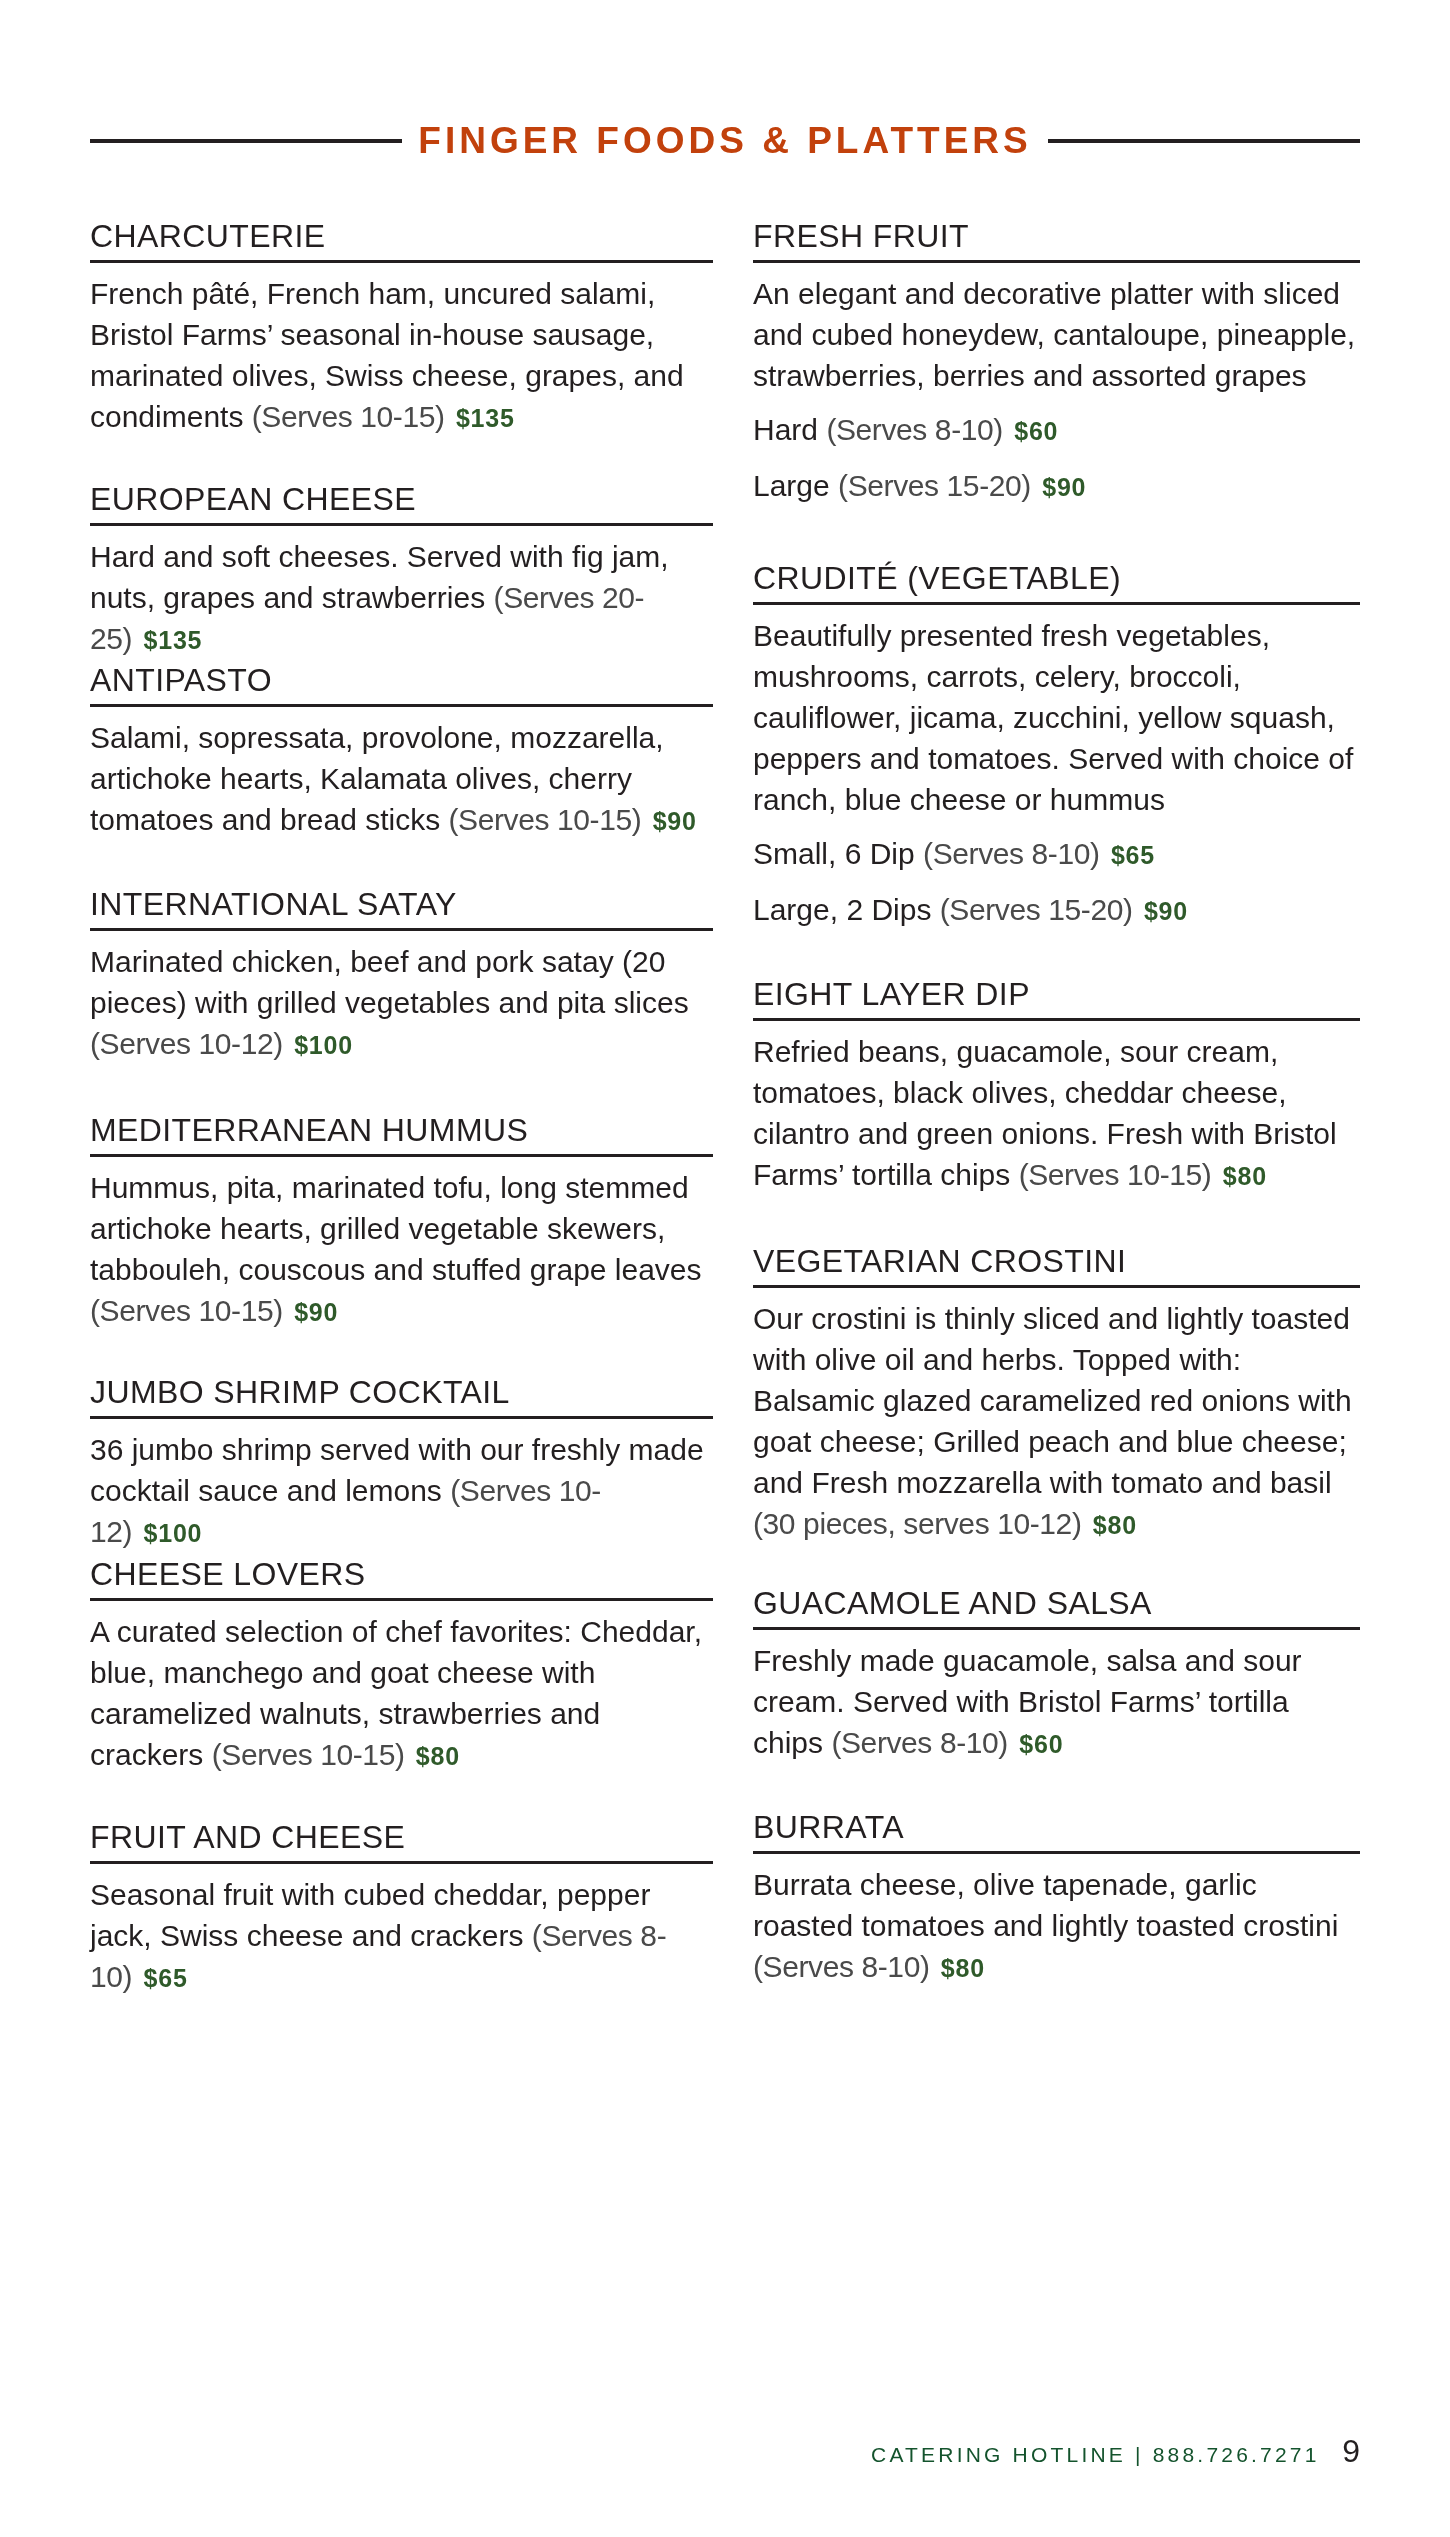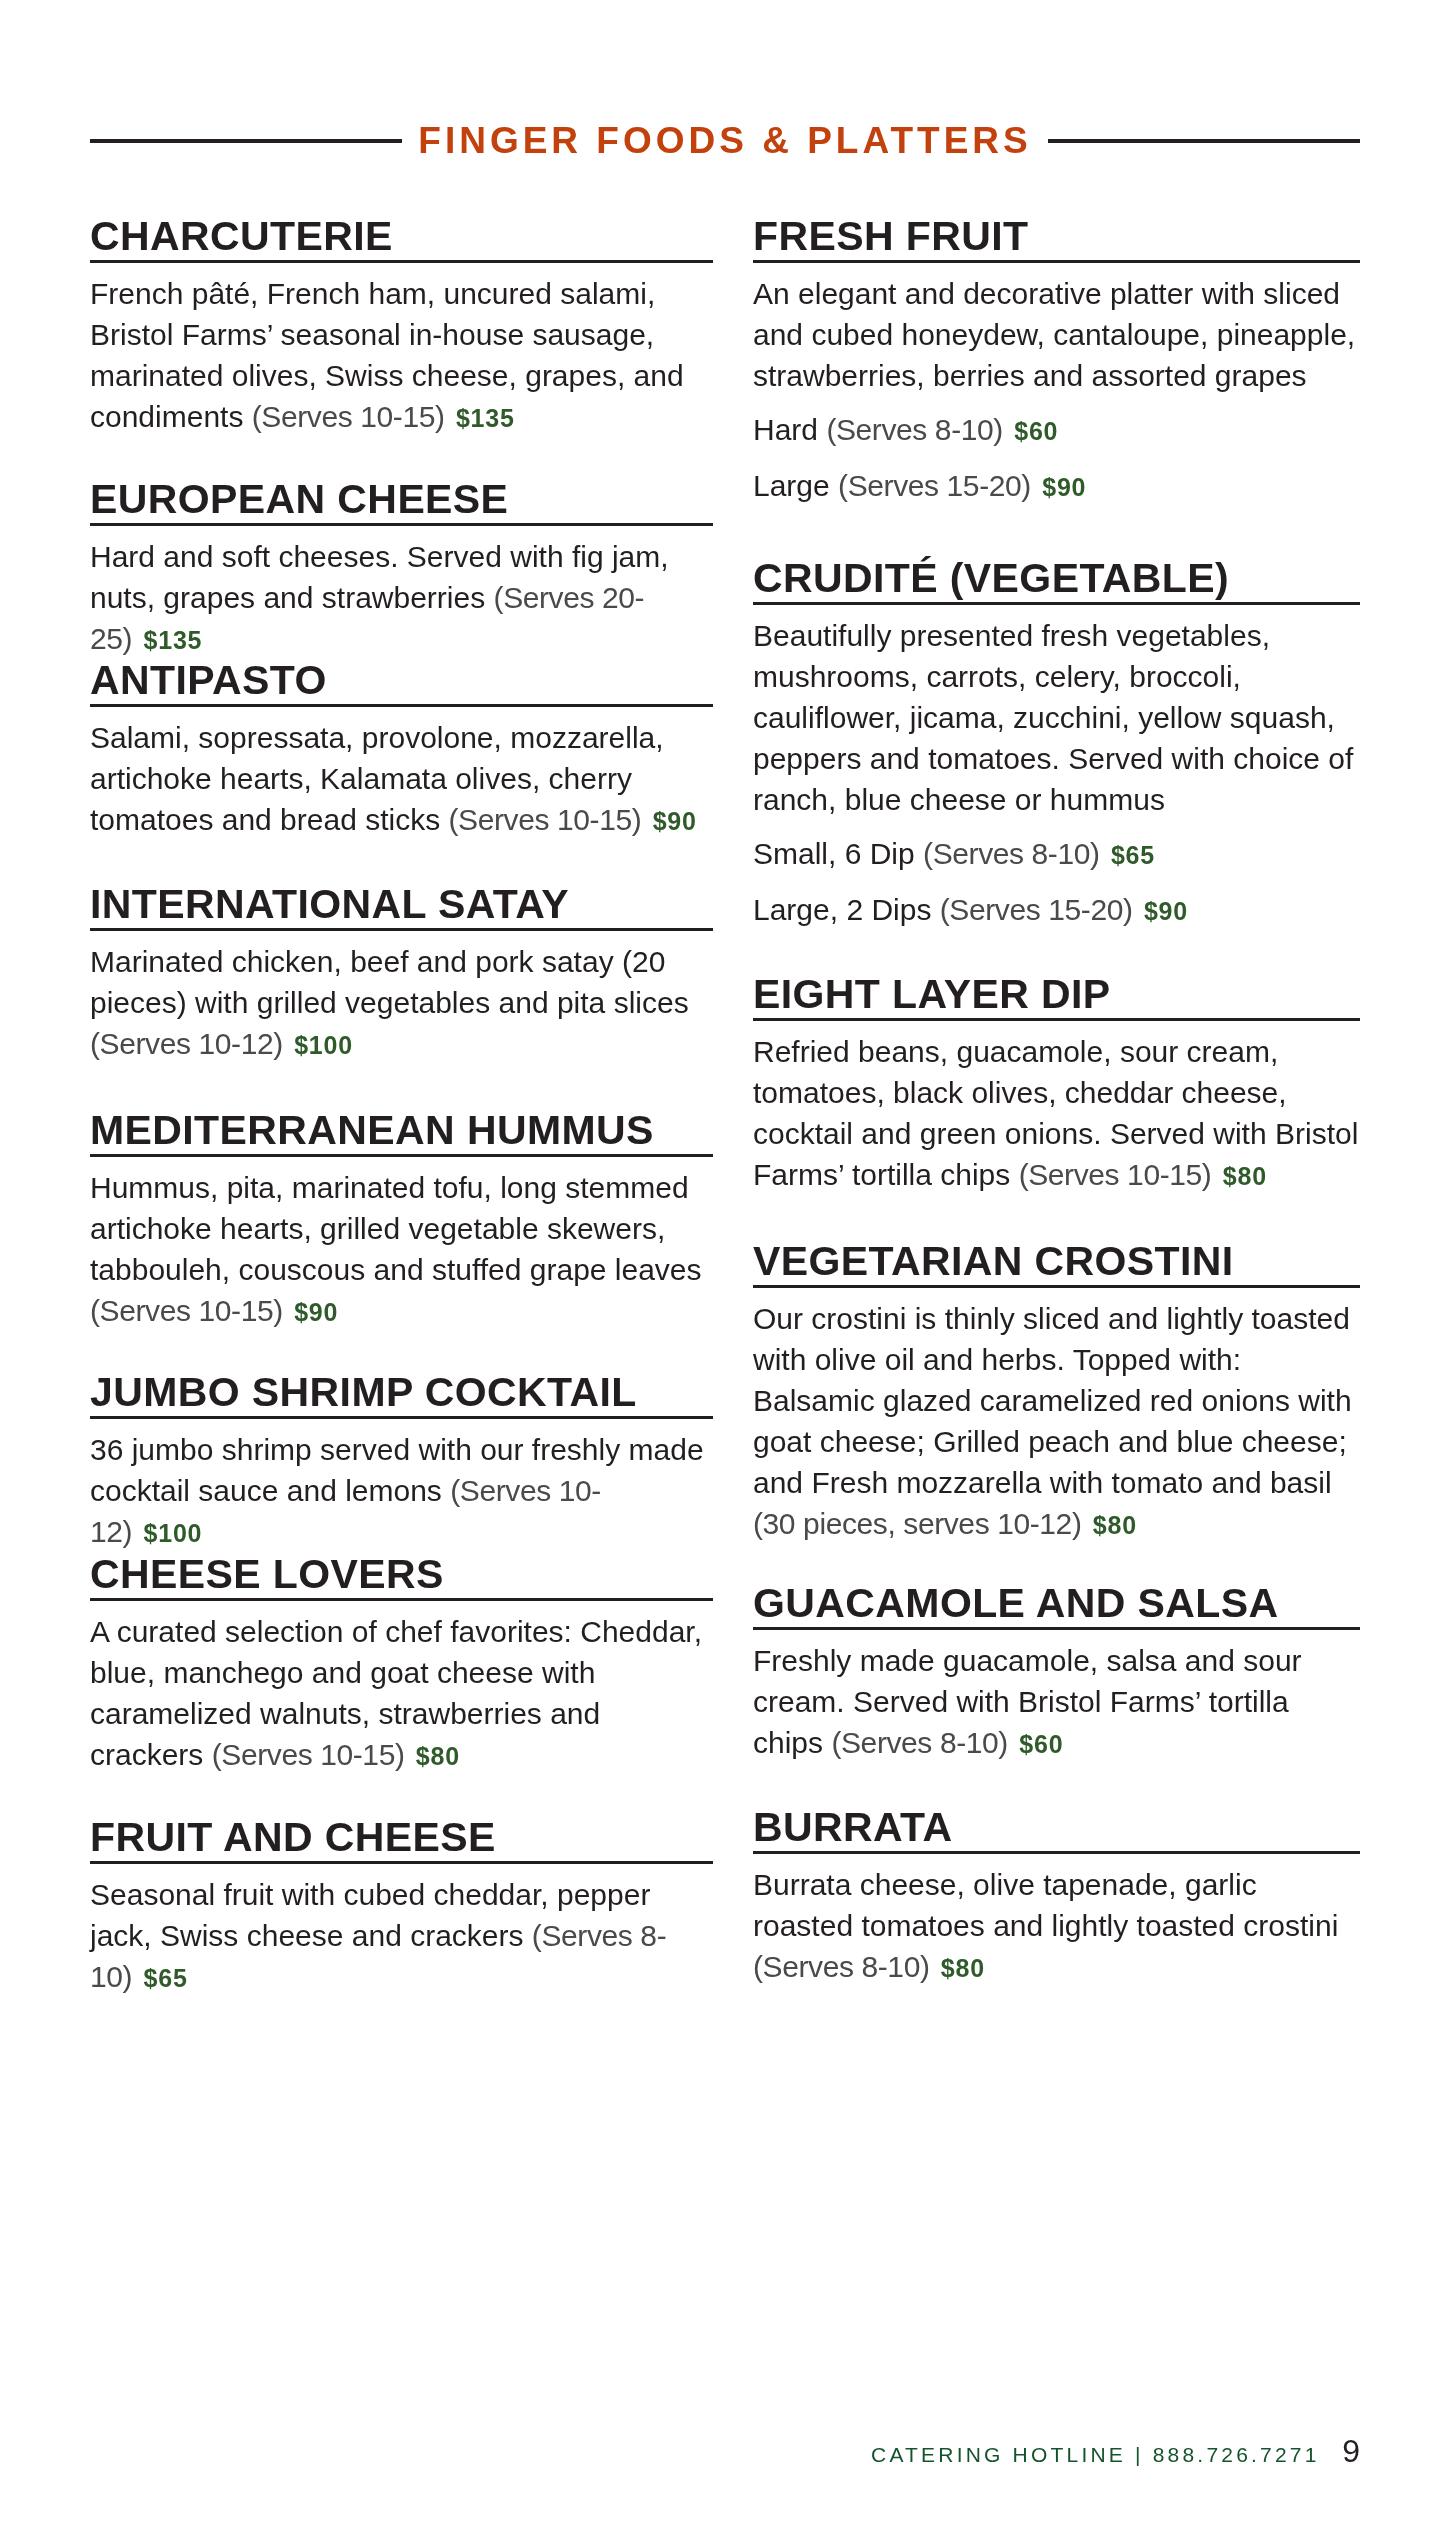--- a/index.html
+++ b/index.html
@@ -12,21 +12,21 @@
       position: absolute; left: 90px; top: 113px; width: 1270px; height: 56px;
       display: flex; align-items: center;
     }
     .page-header .rule { flex: 1; height: 3.2px; background: #231f20; }
     .page-header .title {
       padding: 0 16px; font-size: 37px; font-weight: bold; letter-spacing: 4px;
       white-space: nowrap; color: #c2410c; text-align: right;
     }
     .item { position: absolute; }
     .item .heading {
-      font-size: 41px; font-weight: bold; letter-spacing: 0.4px; line-height: 37px;
+      font-size: 32px; font-weight: normal; letter-spacing: 0.4px; line-height: 37px;
       color: #231f20; text-transform: uppercase;
     }
     .item .hrule { height: 3.2px; background: #231f20; margin-top: 4.8px; margin-bottom: 9.7px; }
     .item .desc { font-size: 30px; line-height: 41px; color: #231f20; }
     .serves { color: #4a4a4a; font-weight: normal; letter-spacing: -0.4px; }
     .price { color: #2f5a2a; font-weight: bold; margin-left: 11.3px; letter-spacing: 0.8px; font-size: 25px; }
     .option { font-size: 30px; line-height: 40px; margin-top: 14.5px; }
     .option + .option { margin-top: 14.5px; }
     .left-col { left: 90px; width: 623px; }
     .right-col { left: 753px; width: 607px; }
@@ -105,21 +105,21 @@
   <div class="heading">CRUDITÉ (VEGETABLE)</div>
   <div class="hrule"></div>
   <div class="desc">Beautifully presented fresh vegetables, mushrooms, carrots, celery, broccoli, cauliflower, jicama, zucchini, yellow squash, peppers and tomatoes. Served with choice of ranch, blue cheese or hummus</div>
   <div class="option"><span>Small, 6 Dip</span> <span class="serves">(Serves 8-10)</span><span class="price">$65</span></div>
   <div class="option"><span>Large, 2 Dips</span> <span class="serves">(Serves 15-20)</span><span class="price">$90</span></div>
 </div>
 
 <div class="item right-col" style="top:976px">
   <div class="heading">EIGHT LAYER DIP</div>
   <div class="hrule"></div>
-  <div class="desc"><span>Refried beans, guacamole, sour cream, tomatoes, black olives, cheddar cheese, cocktail and green onions. Served with Bristol Farms’ tortilla chips</span> <span class="serves">(Serves 10-15)</span><span class="price">$80</span></div>
+  <div class="desc"><span>Refried beans, guacamole, sour cream, tomatoes, black olives, cheddar cheese, cilantro and green onions. Fresh with Bristol Farms’ tortilla chips</span> <span class="serves">(Serves 10-15)</span><span class="price">$80</span></div>
 </div>
 
 <div class="item right-col" style="top:1243px">
   <div class="heading">VEGETARIAN CROSTINI</div>
   <div class="hrule"></div>
   <div class="desc"><span>Our crostini is thinly sliced and lightly toasted with olive oil and herbs. Topped with: Balsamic glazed caramelized red onions with goat cheese; Grilled peach and blue cheese; and Fresh mozzarella with tomato and basil</span> <span class="serves">(30 pieces, serves 10-12)</span><span class="price">$80</span></div>
 </div>
 
 <div class="item right-col" style="top:1585px">
   <div class="heading">GUACAMOLE AND SALSA</div>

